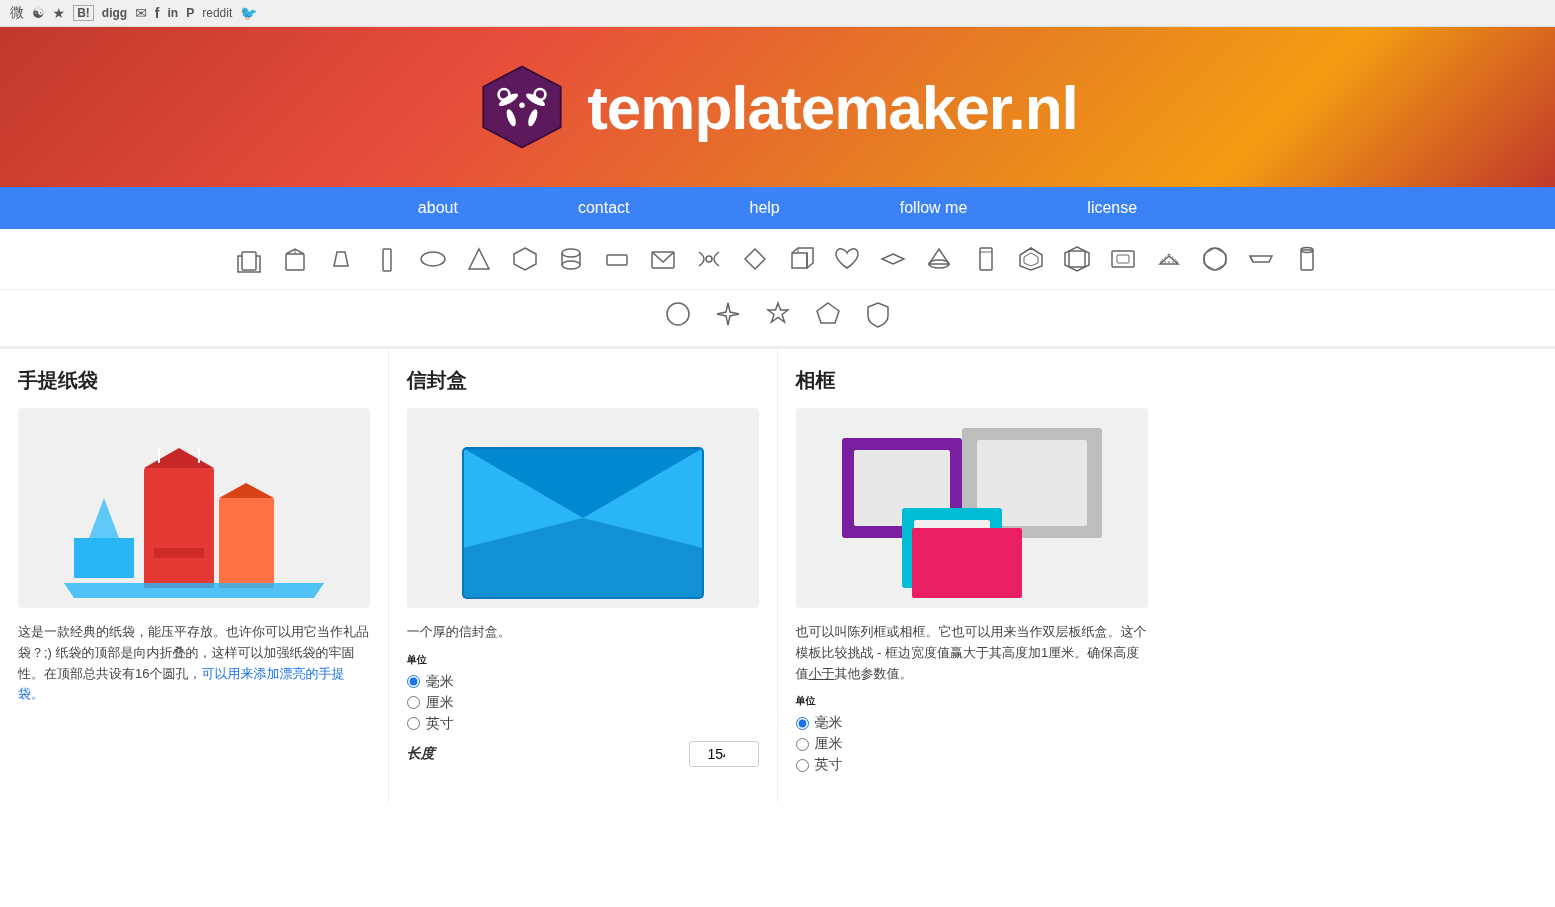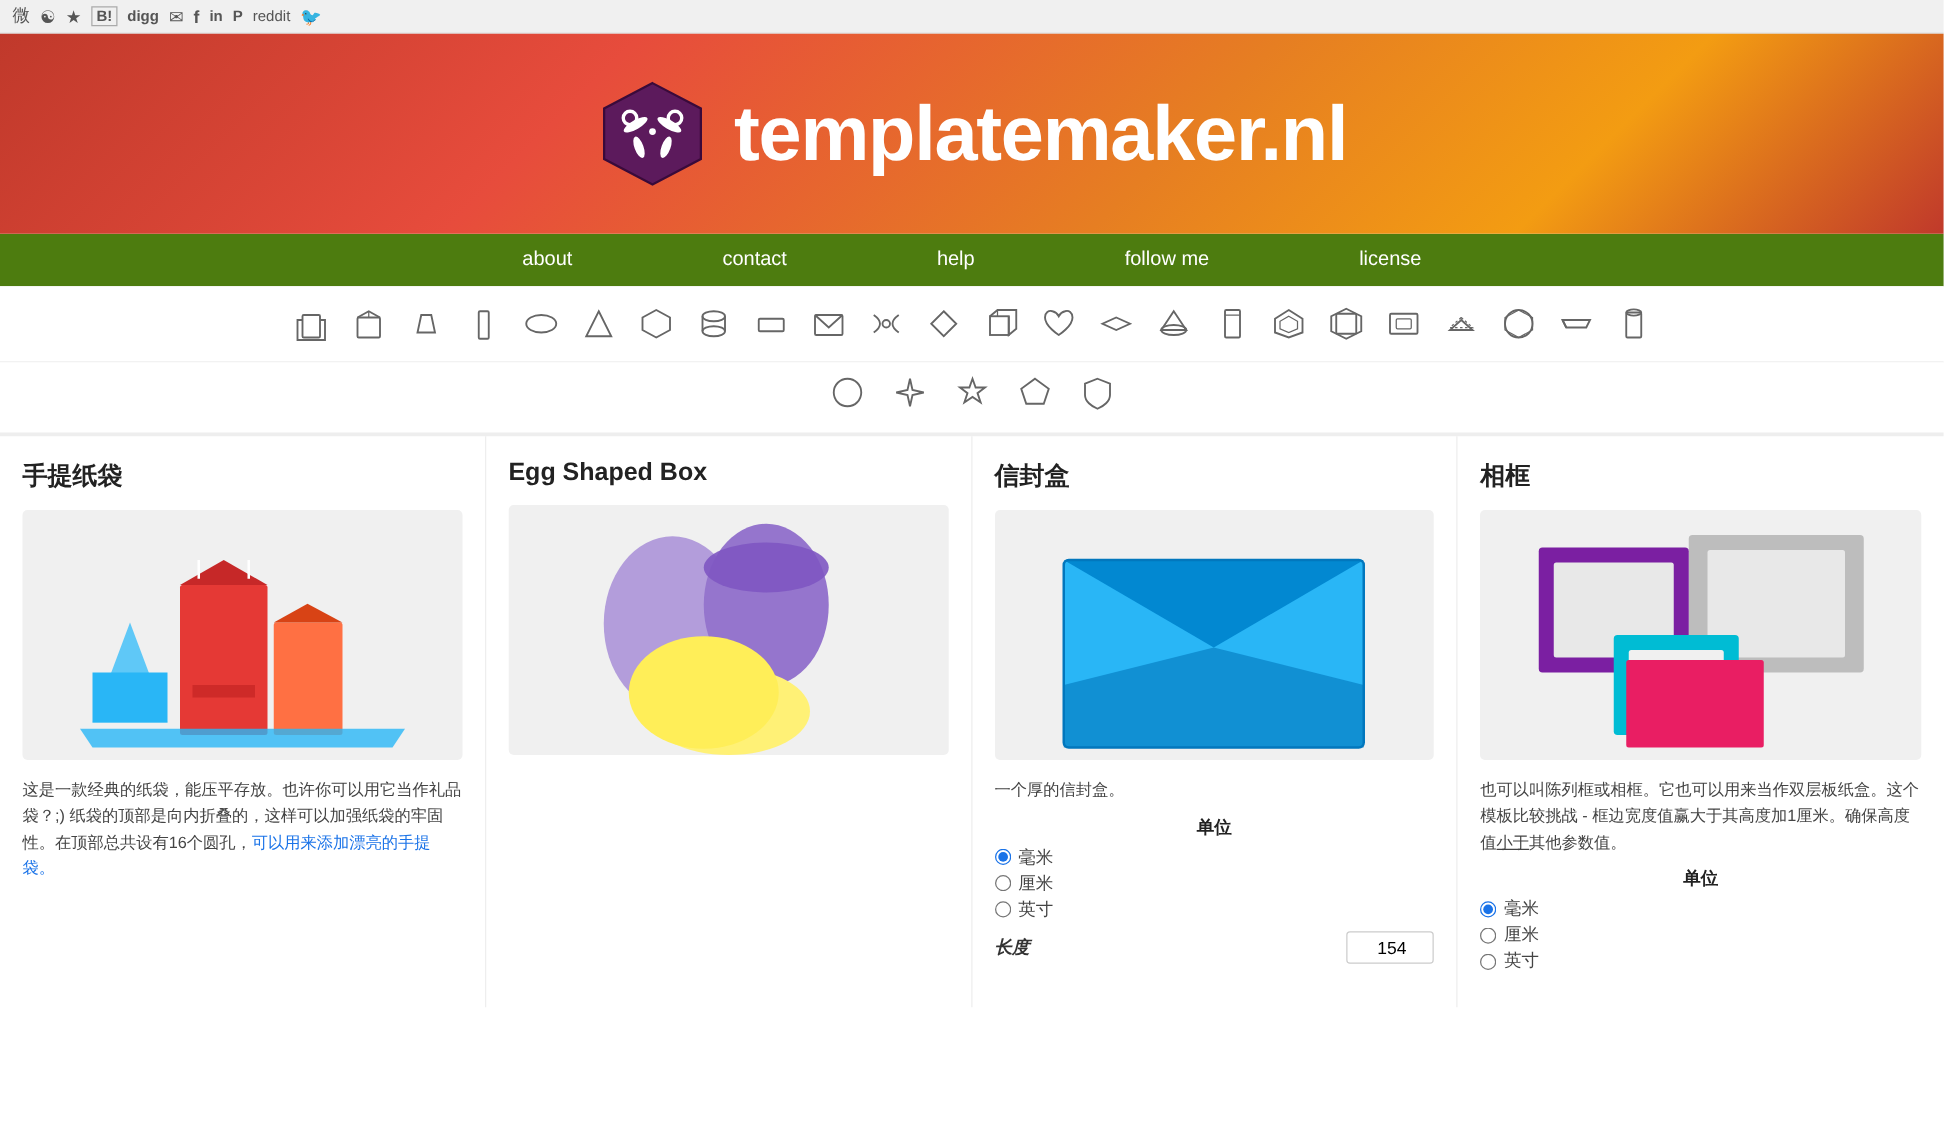--- a/index.html
+++ b/index.html
@@ -42,21 +42,21 @@
     }
     .site-title {
       font-size: 62px;
       font-weight: bold;
       color: #fff;
       letter-spacing: -1px;
     }
 
     
     .nav-bar {
-      background: #4d7c0f;
+      background: #3b82f6;
       padding: 0;
       display: flex;
       justify-content: center;
       gap: 0;
     }
     .nav-bar a {
       color: #fff;
       text-decoration: none;
       padding: 12px 60px;
       font-size: 16px;
@@ -139,42 +139,41 @@
     .card-desc {
       font-size: 13px;
       color: #444;
       line-height: 1.6;
       margin-bottom: 10px;
     }
 
     
     .unit-section { margin-top: 10px; }
     .unit-label {
-      font-size: 14px;
+      font-size: 10px;
       font-weight: bold;
       margin-bottom: 6px;
       color: #222;
-      text-align: center;
     }
     .radio-group { display: flex; flex-direction: column; gap: 3px; margin-bottom: 8px; }
     .radio-item { display: flex; align-items: center; gap: 6px; font-size: 14px; color: #444; }
     .radio-item input[type="radio"] { accent-color: #1a73e8; }
 
     .field-row {
       display: flex;
       align-items: center;
       justify-content: space-between;
       margin-top: 8px;
     }
     .field-label { font-size: 14px; color: #333; font-weight: bold; font-style: italic; }
     .field-input {
       width: 70px;
       border: 1px solid #ccc;
       border-radius: 3px;
-      padding: 4px 6px;
+      padding: 4px 18px;
       font-size: 14px;
       text-align: right;
     }
 
     
     .toolbar-svg {
       width: 30px;
       height: 30px;
     }
 
@@ -422,36 +421,20 @@
         <line x1="155" y1="40" x2="155" y2="55" stroke="#fff" stroke-width="2"></line>
 
         <polygon points="20,175 280,175 270,190 30,190" fill="#29b6f6" opacity="0.8"></polygon>
       </svg>
     </div>
     <div class="card-desc">
       这是一款经典的纸袋，能压平存放。也许你可以用它当作礼品袋？;) 纸袋的顶部是向内折叠的，这样可以加强纸袋的牢固性。在顶部总共设有16个圆孔，<span class="blue-text">可以用来添加漂亮的手提袋。</span>
     </div>
   </div>
 
-  <div class="card">
-    <div class="card-title">Egg Shaped Box</div>
-    <div class="card-image">
-      <svg width="300" height="200" viewBox="0 0 300 200">
-
-        <ellipse cx="105" cy="95" rx="55" ry="70" fill="#b39ddb"></ellipse>
-
-        <ellipse cx="180" cy="80" rx="50" ry="65" fill="#9575cd"></ellipse>
-
-        <ellipse cx="150" cy="165" rx="65" ry="35" fill="#fff176"></ellipse>
-        <ellipse cx="130" cy="150" rx="60" ry="45" fill="#ffee58"></ellipse>
-
-        <ellipse cx="180" cy="50" rx="50" ry="20" fill="#7e57c2" opacity="0.9"></ellipse>
-      </svg>
-    </div>
-  </div>
 
   <div class="card">
     <div class="card-title">信封盒</div>
     <div class="card-image">
       <svg width="300" height="200" viewBox="0 0 300 200">
 
         <rect x="30" y="40" width="240" height="150" rx="4" fill="#29b6f6"></rect>
 
         <polygon points="30,40 150,110 270,40" fill="#0288d1"></polygon>
 

